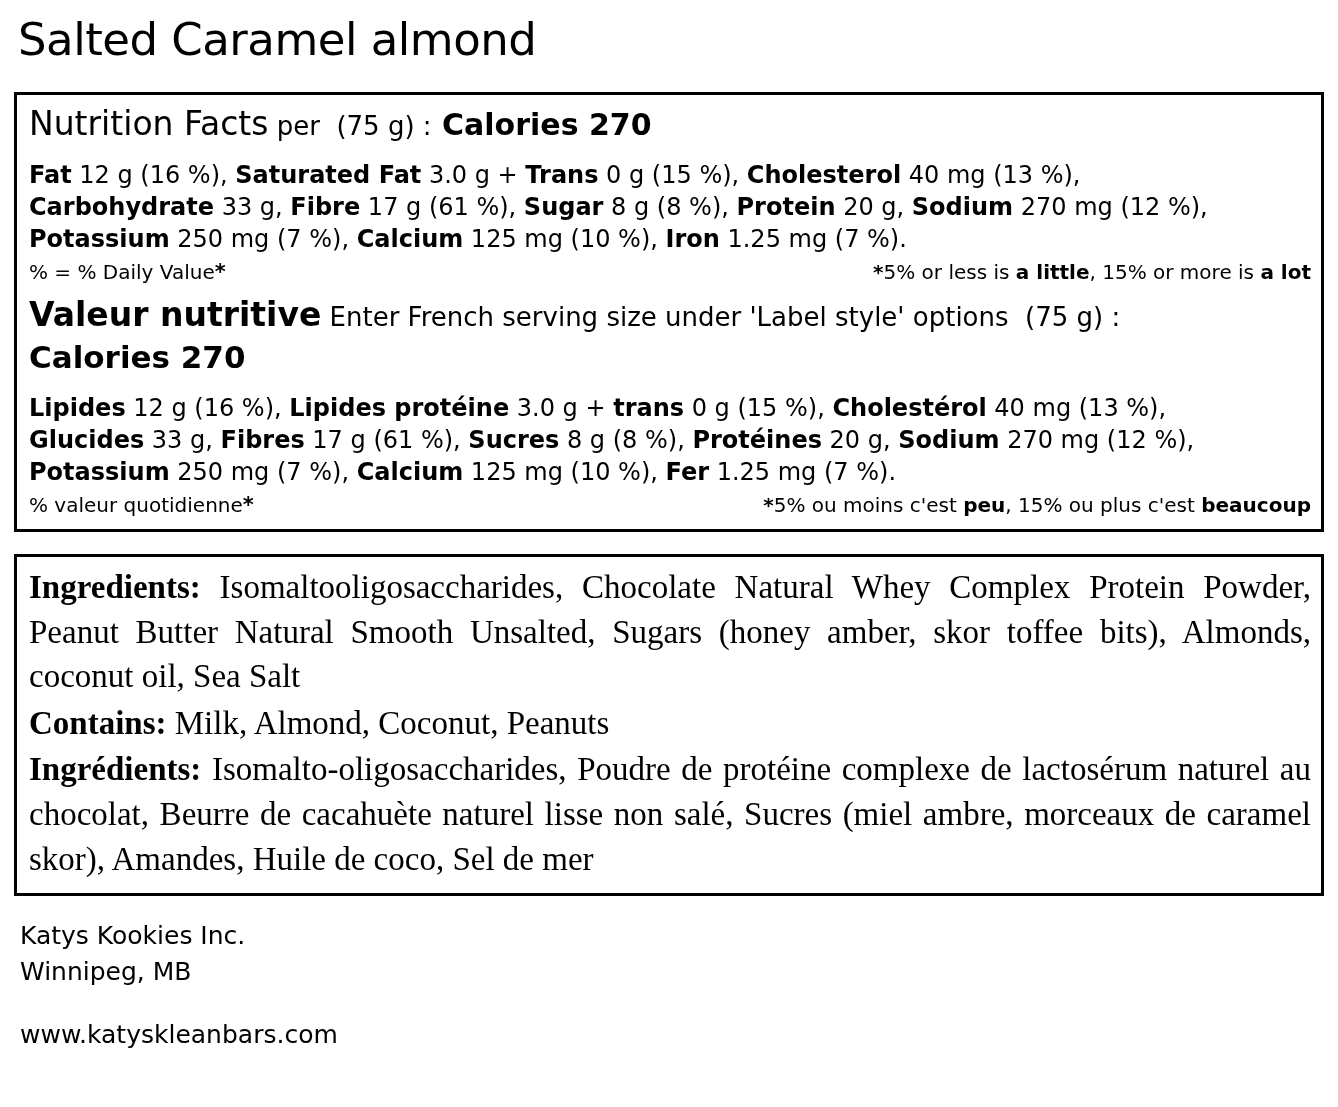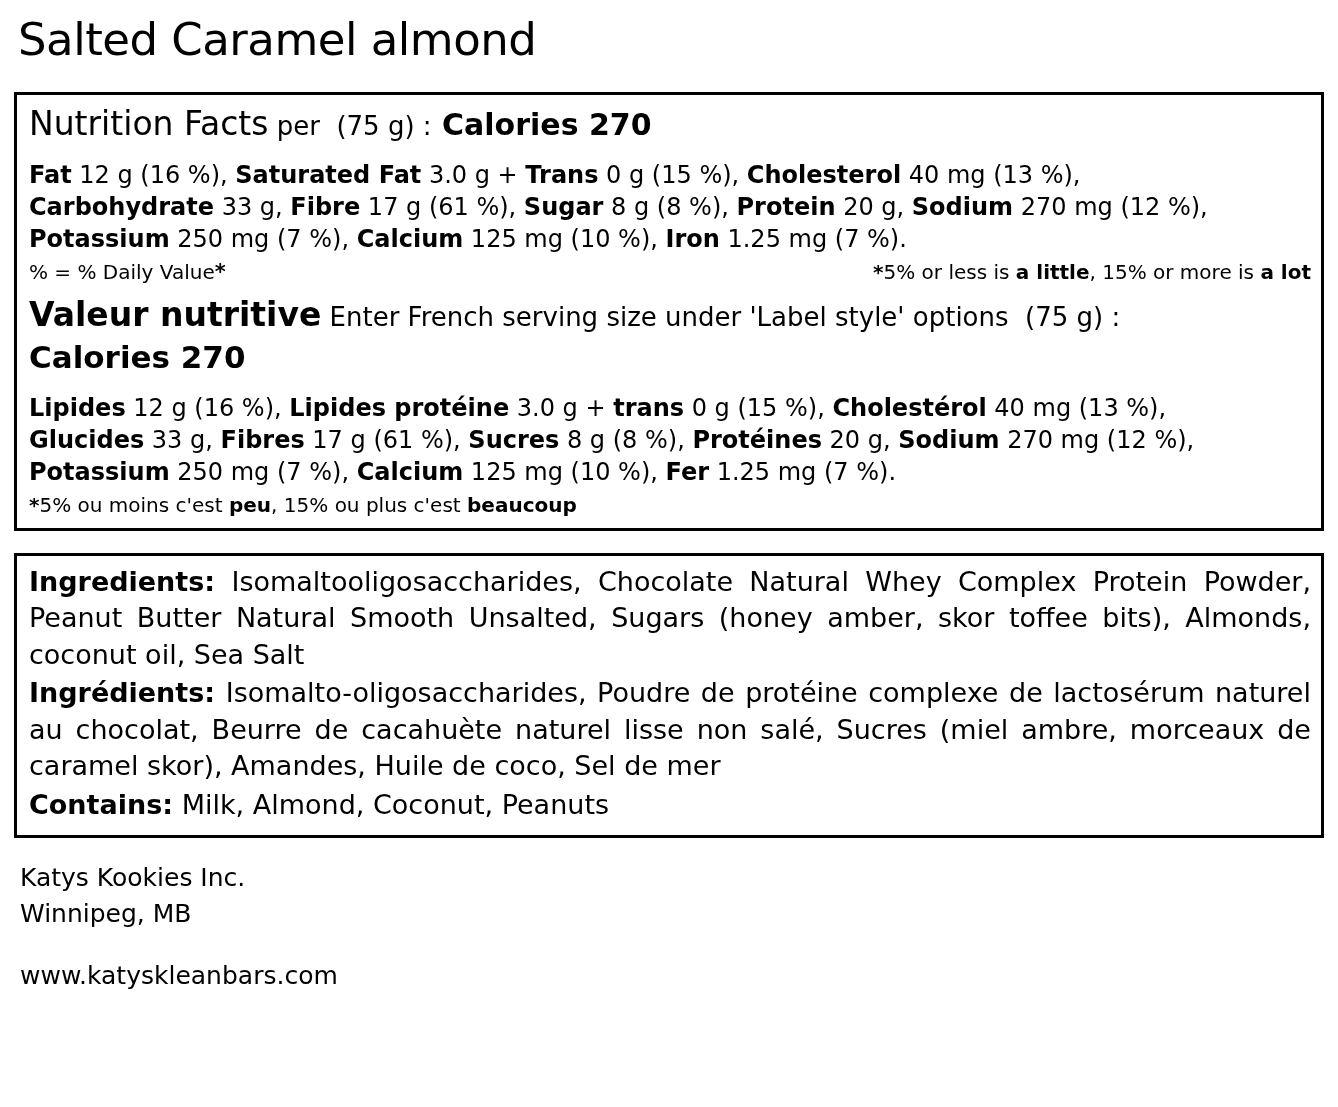--- a/index.html
+++ b/index.html
@@ -85,24 +85,25 @@
   .fr-heading .note {
     font-weight: normal;
     font-size: 26px;
   }
   .fr-heading .cal {
     font-weight: bold;
     font-size: 31px;
   }
   
   .ing-block {
-    font-size: 27px;
+    font-size: 33px;
     line-height: 1.35;
     text-align: justify;
     margin: 0 0 2px 0;
+    font-family: Liberation Serif, serif;
   }
   .ing-block.nojust { text-align: left; }
   .ing-block b {
     font-weight: bold;
   }
   
   .footer {
     margin: 22px 0 0 6px;
     font-size: 25px;
     line-height: 1.45;
@@ -140,37 +141,38 @@
       <span class="cal">Calories 270</span>
     </div>
 
     <div class="nutrient-lines">
       <div><b>Lipides</b><span> 12 g (16 %), </span><b>Lipides protéine</b><span> 3.0 g + </span><b>trans</b><span> 0 g (15 %), </span><b>Cholestérol</b><span> 40 mg (13 %),</span></div>
       <div><b>Glucides</b><span> 33 g, </span><b>Fibres</b><span> 17 g (61 %), </span><b>Sucres</b><span> 8 g (8 %), </span><b>Protéines</b><span> 20 g, </span><b>Sodium</b><span> 270 mg (12 %),</span></div>
       <div><b>Potassium</b><span> 250 mg (7 %), </span><b>Calcium</b><span> 125 mg (10 %), </span><b>Fer</b><span> 1.25 mg (7 %).</span></div>
     </div>
 
     <div class="dv-row">
+      <div class="left"><span>% valeur quotidienne</span><b>*</b></div>
       <div class="right"><b>*</b><span>5% ou moins c'est </span><b>peu</b><span>, 15% ou plus c'est </span><b>beaucoup</b></div>
     </div>
 
   </section>
 
   <section class="panel">
     <p class="ing-block">
       <b>Ingredients:</b>
       <span>Isomaltooligosaccharides, Chocolate Natural Whey Complex Protein Powder, Peanut Butter Natural Smooth Unsalted, Sugars (honey amber, skor toffee bits), Almonds, coconut oil, Sea Salt</span>
     </p>
+    <p class="ing-block nojust">
+      <b>Contains:</b>
+      <span>Milk, Almond, Coconut, Peanuts</span>
+    </p>
     <p class="ing-block">
       <b>Ingrédients:</b>
       <span>Isomalto-oligosaccharides, Poudre de protéine complexe de lactosérum naturel au chocolat, Beurre de cacahuète naturel lisse non salé, Sucres (miel ambre, morceaux de caramel skor), Amandes, Huile de coco, Sel de mer</span>
-    </p>
-    <p class="ing-block nojust">
-      <b>Contains:</b>
-      <span>Milk, Almond, Coconut, Peanuts</span>
     </p>
   </section>
 
   <div class="footer">
     <div>Katys Kookies Inc.</div>
     <div>Winnipeg, MB</div>
     <div class="spacer"></div>
     <div>www.katyskleanbars.com</div>
   </div>
 

